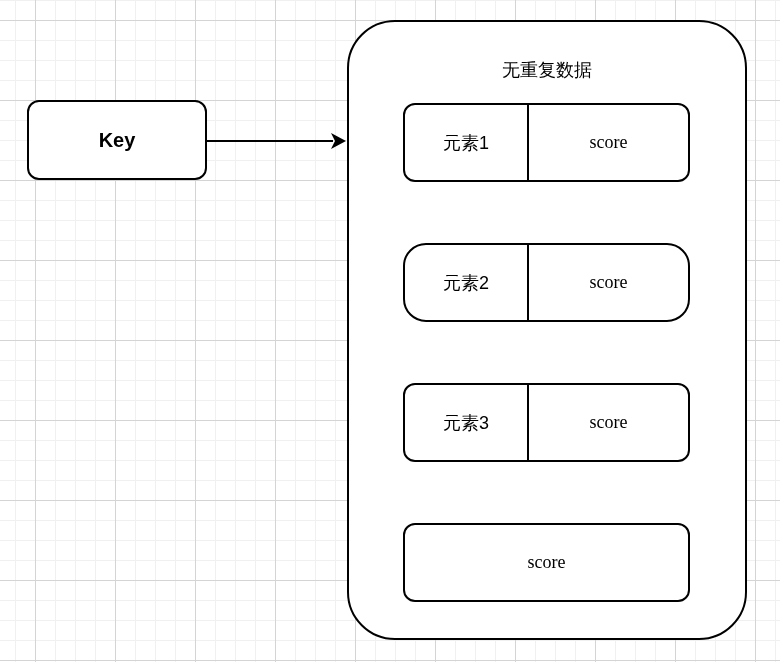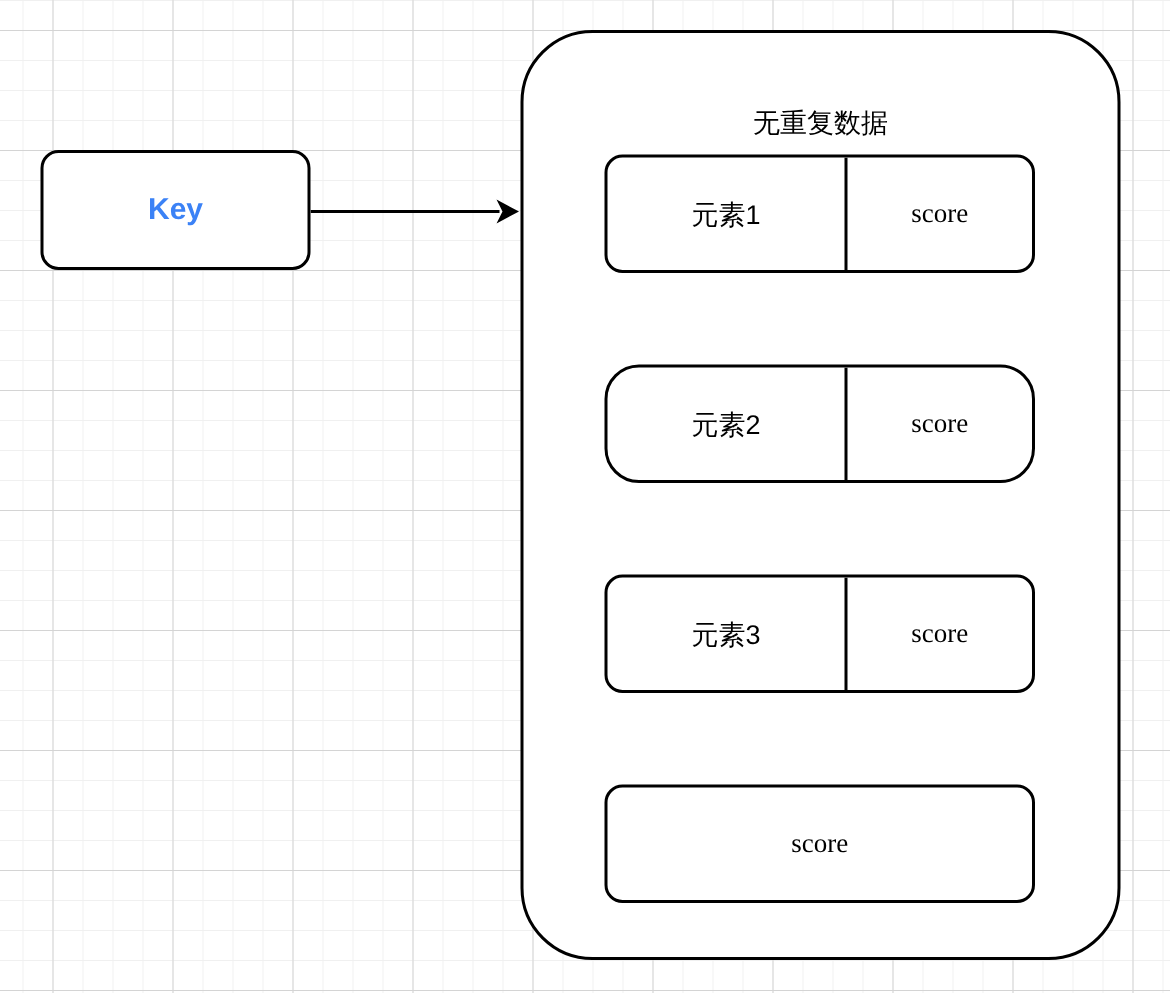--- a/index.html
+++ b/index.html
@@ -30,21 +30,21 @@
     height: 80px;
     background: #ffffff;
     border: 2px solid #000000;
     border-radius: 12px;
     box-sizing: border-box;
     display: flex;
     align-items: center;
     justify-content: center;
     font-size: 20px;
     font-weight: bold;
-    color: #3b82f6;
+    color: #000000;
   }
   .arrow-svg {
     position: absolute;
     left: 207px;
     top: 128px;
     width: 140px;
     height: 26px;
   }
   .set-container {
     position: absolute;
@@ -53,21 +53,21 @@
     width: 400px;
     height: 620px;
     background: #ffffff;
     border: 2px solid #000000;
     border-radius: 48px;
     box-sizing: border-box;
   }
   .container-title {
     position: absolute;
     left: 0;
-    top: 48px;
+    top: 36px;
     width: 100%;
     text-align: center;
     font-size: 18px;
     color: #000000;
   }
   .element-row {
     position: absolute;
     left: 54px;
     width: 287px;
     height: 79px;
@@ -80,21 +80,21 @@
   }
   .element-row .cell {
     display: flex;
     align-items: center;
     justify-content: center;
     font-size: 18px;
     color: #000000;
     box-sizing: border-box;
   }
   .element-row .cell.element {
-    width: 160px;
+    width: 124px;
     border-right: 2px solid #000000;
   }
   .element-row .cell.score {
     flex: 1;
     font-family: Liberation Serif, serif;
   }
   .row-0 { top: 81px; }
   .row-1 { top: 221px; border-radius: 23px; }
   .row-2 { top: 361px; }
   .row-3 { top: 501px; }

